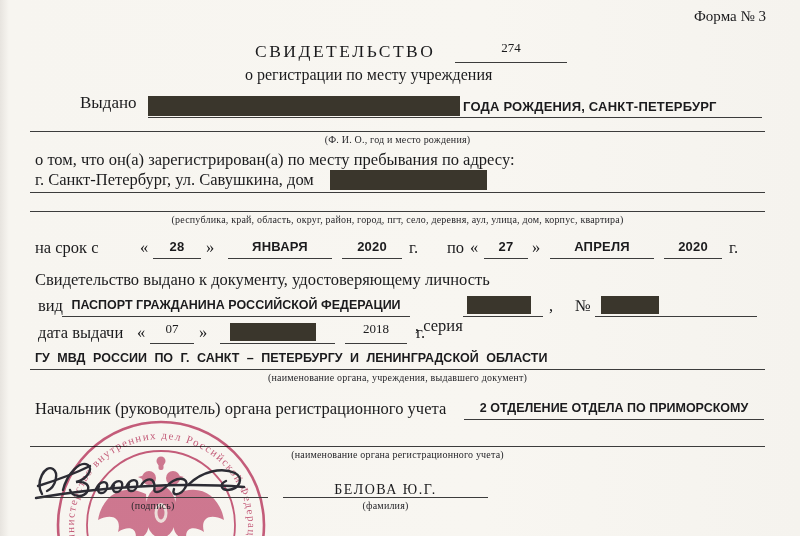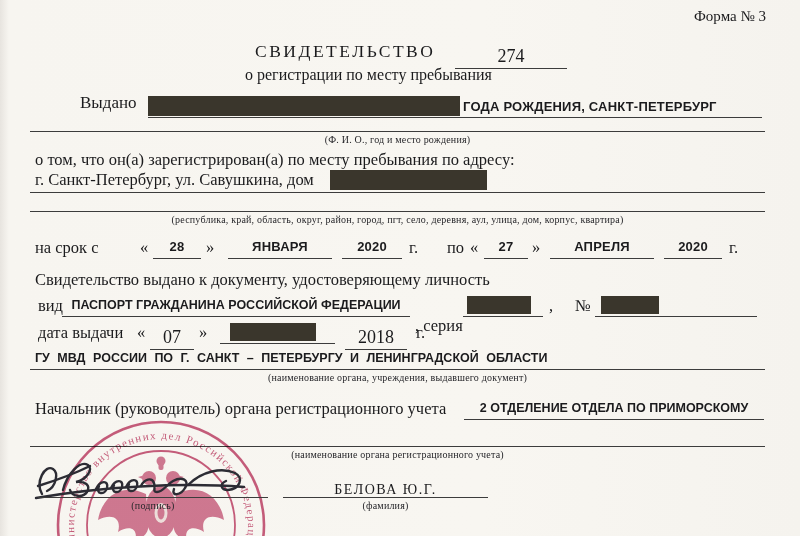--- a/index.html
+++ b/index.html
@@ -9,37 +9,37 @@
     font-family:"Liberation Serif","DejaVu Serif",serif;
     color:#1b1b1d;font-size:16.5px;text-decoration:underline;
   }
   .abs{position:absolute;white-space:nowrap;}
   .ln{position:absolute;height:0;border-top:1px solid #3c3c3c;}
   .cap{position:absolute;font-size:10px;color:#26262a;text-align:center;letter-spacing:.2px;}
   .ub{position:absolute;height:22px;border-bottom:1px solid #3c3c3c;text-align:center;}
   .v{font-family:"Liberation Sans","DejaVu Sans",sans-serif;font-weight:bold;font-size:13px;letter-spacing:.2px;}
   .vn{font-family:"Liberation Sans","DejaVu Sans",sans-serif;font-weight:bold;font-size:12.5px;letter-spacing:0;}
   .bar{position:absolute;background:#3a362c;}
-  .num{font-size:18px;margin-top:6px;}
+  .num{font-size:13px;}
   .stamp-svg{position:absolute;left:50px;top:414px;mix-blend-mode:multiply;filter:blur(.4px);opacity:.88;}
   .sig-svg{position:absolute;left:30px;top:456px;}
   .title{letter-spacing:2.5px;font-size:17.5px;}
 </style>
 </head>
 <body>
 
 <div id="doc">
 
   <div class="abs" style="top:8px;right:34px;font-size:15px;">Форма № 3</div>
 
   <div class="abs title" style="left:255px;top:41px;">СВИДЕТЕЛЬСТВО</div>
   <div class="ub num" style="left:455px;top:40px;width:112px;">
     <span>274</span>
   </div>
-  <div class="abs" style="left:245px;top:66px;font-size:16px;">о регистрации по месту пребывания</div>
+  <div class="abs" style="left:245px;top:66px;font-size:16px;">о регистрации по месту учреждения</div>
 
   <div class="abs" style="left:80px;top:93px;font-size:17px;">Выдано</div>
   <div class="bar" style="left:148px;top:96px;width:312px;height:20px;"></div>
   <div class="abs v" style="left:463px;top:99px;">ГОДА РОЖДЕНИЯ, САНКТ-ПЕТЕРБУРГ</div>
   <div class="ln" style="left:148px;top:117px;width:614px;"></div>
 
   <div class="ln" style="left:30px;top:131px;width:735px;"></div>
   <div class="cap" style="left:30px;top:134px;width:735px;">(Ф. И. О., год и место рождения)</div>
 
   <div class="abs" style="left:35px;top:150px;">о том, что он(а) зарегистрирован(а) по месту пребывания по адресу:</div>

